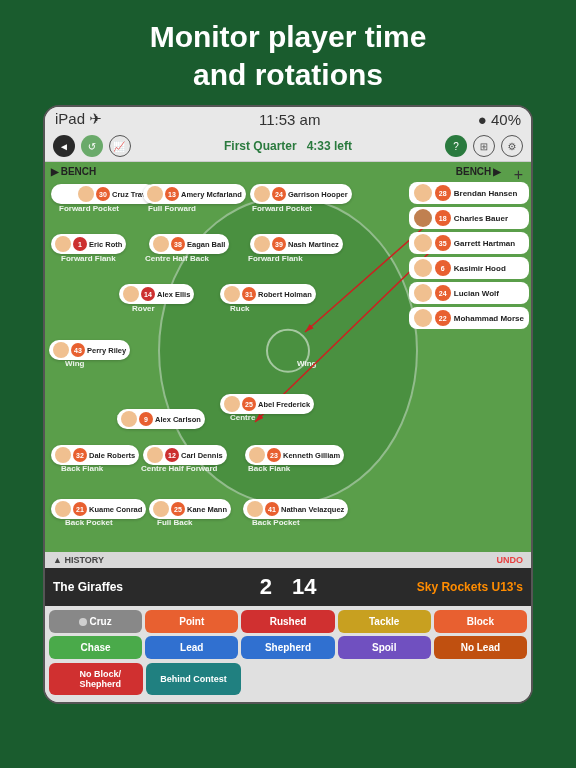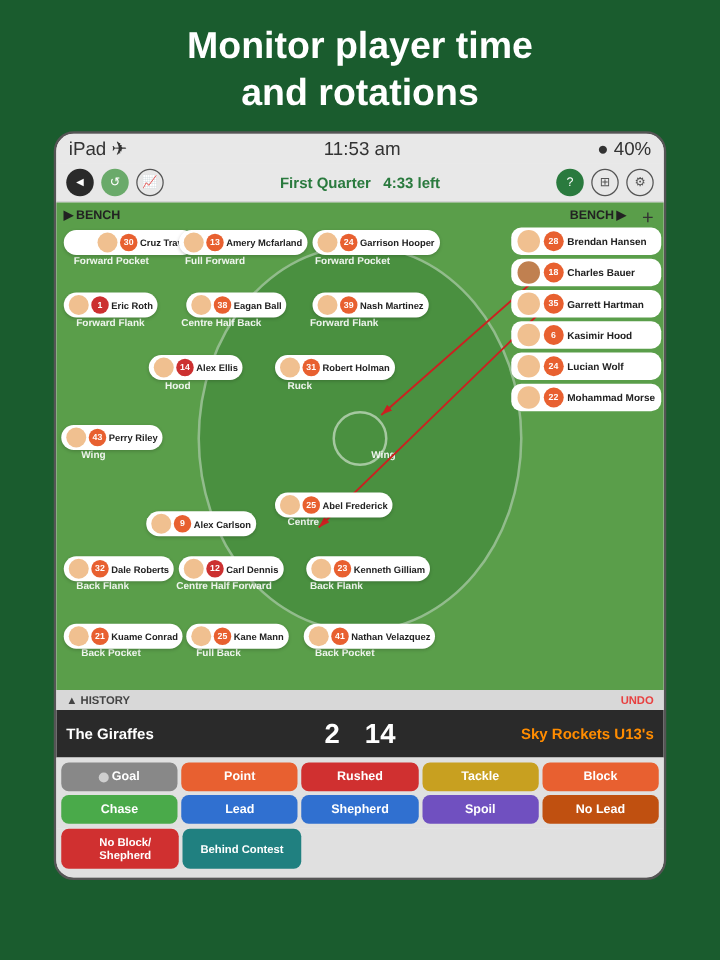--- a/index.html
+++ b/index.html
@@ -443,21 +443,21 @@
     <div class="player-card" style="left:74px;top:122px;">
       <div class="avatar" style="background:#f0c090;border-radius:50%;width:16px;height:16px;"></div>
       <div class="num" style="background:#cc3030;">14</div>
       <span class="name">Alex Ellis</span>
     </div>
     <div class="player-card" style="left:175px;top:122px;">
       <div class="avatar" style="background:#f0c090;border-radius:50%;width:16px;height:16px;"></div>
       <div class="num">31</div>
       <span class="name">Robert Holman</span>
     </div>
-    <div class="position-label" style="left:87px;top:142px;">Hood</div>
+    <div class="position-label" style="left:87px;top:142px;">Rover</div>
     <div class="position-label" style="left:185px;top:142px;">Ruck</div>
 
     <div class="player-card" style="left:4px;top:178px;">
       <div class="avatar" style="background:#f0c090;border-radius:50%;width:16px;height:16px;"></div>
       <div class="num">43</div>
       <span class="name">Perry Riley</span>
     </div>
     <div class="position-label" style="left:20px;top:197px;">Wing</div>
     <div class="position-label" style="left:252px;top:197px;">Wing</div>
 
@@ -555,21 +555,21 @@
   <div class="score-bar">
     <span class="score-team">The Giraffes</span>
     <span class="score-num">2</span>
     <span class="score-num">14</span>
     <span class="score-team right">Sky Rockets U13's</span>
   </div>
 
   <div class="actions-grid">
     <div class="action-btn gray">
       <div class="dot"></div>
-      <span>Goal</span>
+      <span>Cruz</span>
     </div>
     <div class="action-btn orange">
       <span>Point</span>
     </div>
     <div class="action-btn red">
       <span>Rushed</span>
     </div>
     <div class="action-btn yellow">
       <span>Tackle</span>
     </div>

